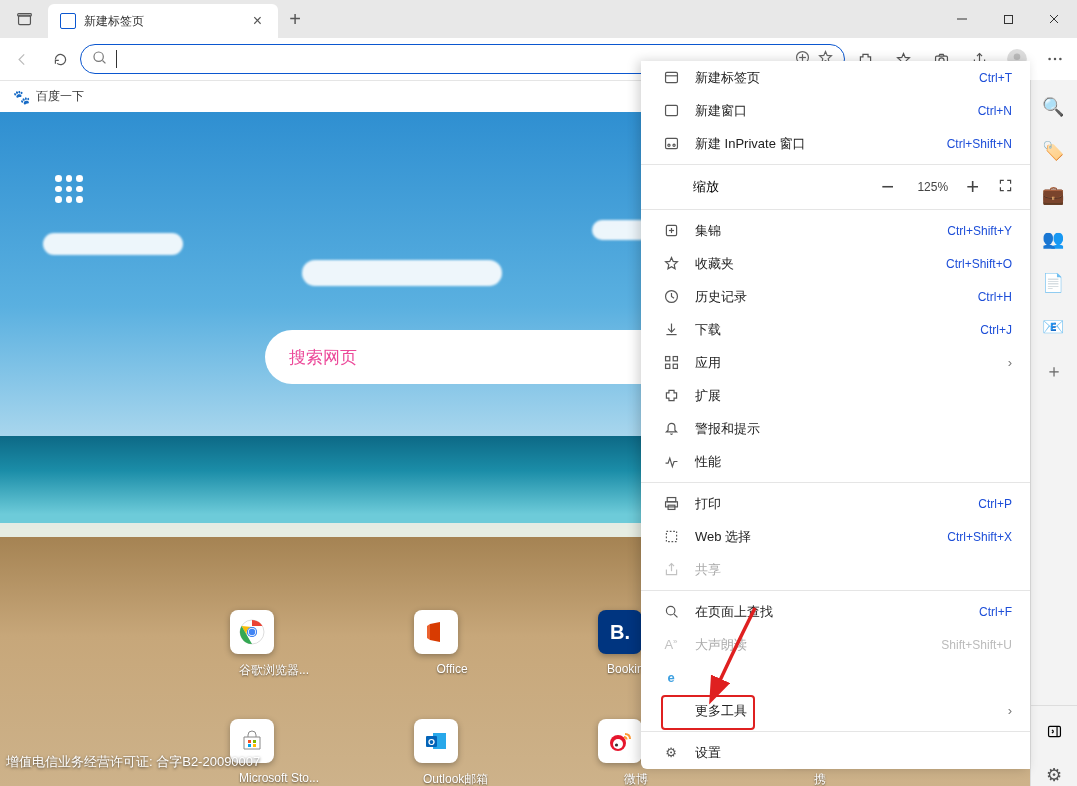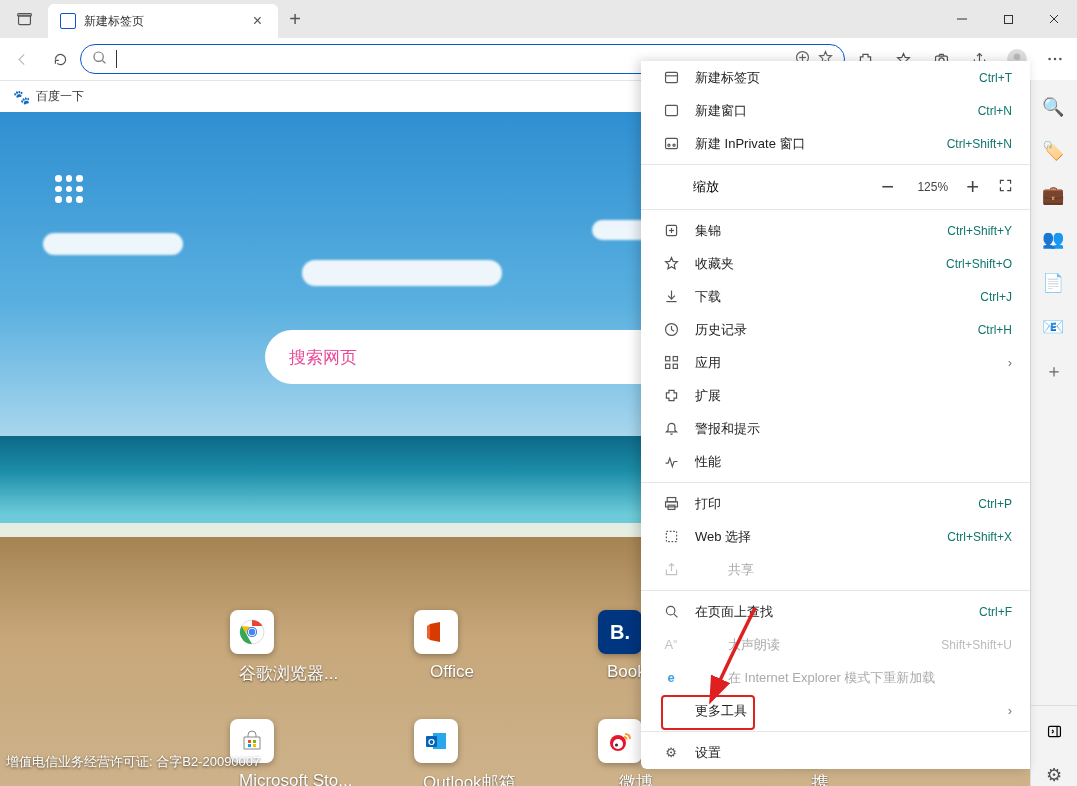--- a/index.html
+++ b/index.html
@@ -44,37 +44,37 @@
 .sand { position:absolute; top:63%; left:0; right:0; bottom:0; background: linear-gradient(#A58353, #C7A77A 40%, #CDB28A 100%); }
 .apps-icon { position:absolute; top:63px; left:55px; width:28px; height:28px; display:grid; grid-template-columns:repeat(3,1fr); grid-template-rows:repeat(3,1fr); gap:4px;}
 .apps-icon span { background:#fff; border-radius:50%; }
 .search-pill { position:absolute; top:218px; left:265px; width:510px; height:54px; background:#fff; border-radius:30px; display:flex; align-items:center; padding:0 24px;}
 .search-pill span { color:#ec4899; font-size:17px; }
 
 .tiles { position:absolute; top:498px; left:207px; display:flex; gap:94px; }
 .tiles2 { position:absolute; top:607px; left:207px; display:flex; gap:94px; }
 .tile { width:90px; text-align:center; color:#fff; }
 .tile-box { width:44px; height:44px; background:#fff; border-radius:8px; margin:0 auto 8px; display:flex; align-items:center; justify-content:center; font-size:22px; font-weight:bold; box-shadow: 0 2px 6px rgba(0,0,0,0.3);}
-.tile-label { font-size:17px; text-shadow: 0 1px 2px rgba(0,0,0,0.6); white-space:nowrap;margin-left:32px;}
+.tile-label { font-size:12px; text-shadow: 0 1px 2px rgba(0,0,0,0.6); white-space:nowrap;margin-left:32px;}
 
 .footer-note { position:absolute; left:6px; bottom:15px; font-size:13px; color:#fff; text-shadow:0 1px 3px rgba(0,0,0,0.7);}
 
 
 .rsidebar { position: absolute; right: 0; top: 80px; bottom: 0; width: 47px; background: #f3f3f3; border-left: 1px solid #ddd; display:flex; flex-direction:column; align-items:center; padding-top:16px; gap:22px; z-index:3;}
 .rs-icon { width:22px; height:22px; display:flex; align-items:center; justify-content:center; font-size:18px;}
 .rs-spacer { flex:1; }
 .rs-bottom { border-top:1px solid #ddd; padding-top:14px; width:100%; display:flex; flex-direction:column; align-items:center; gap:22px;}
 
 
 .menu { position:absolute; right:47px; top:61px; width:389px; background:#fff; box-shadow: -3px 0 12px rgba(0,0,0,0.18); z-index:5; border-radius:0 0 0 6px; max-height:725px;}
 .mrow { display:flex; align-items:center; height:33px; padding:0 18px; font-size:13px; color:#222; position:relative;}
-.mrow.disabled { color:#aaa;gap:33px; }
+.mrow.disabled { color:#aaa; }
 .mrow .mic { width:24px; display:flex; justify-content:center; color:#565656; margin-right:12px;}
 .mrow.disabled .mic { color:#c2c2c2;}
-.mrow .sc { margin-left:auto; color:#0f766e; font-size:12px; }
+.mrow .sc { margin-left:auto; color:#1d4ed8; font-size:12px; }
 .mrow.disabled .sc { color:#bbb;}
 .mrow .chev { margin-left:auto; color:#777;}
 .msep { height:1px; background:#e5e5e5; margin:4px 0;}
 .zoomrow { display:flex; align-items:center; height:36px; padding:0 16px;}
 .zoomrow .zlbl { margin-left:36px; font-size:13px;}
 .zoomrow .zctl { margin-left:auto; display:flex; align-items:center; gap:18px; color:#444;}
 .zoomrow .zval { font-size:12px; min-width:36px; text-align:right;}
 .highlight-box { position:absolute; border:2.5px solid #df2020; border-radius:4px; left:661px; top:695px; width:94px; height:35px; z-index:7;}
 .arrow { position:absolute; z-index:8; left:700px; top:603px; }
 .arrow svg { overflow:visible;}
@@ -400,37 +400,37 @@
         <svg class="sic" viewBox="0 0 20 20">
           <path d="M10 3l2 4.5 5 .5-3.8 3.3 1 5-4.2-2.6L5.8 16.3l1-5L3 8l5-.5z"></path>
         </svg>
       </span>
       <span>收藏夹</span>
       <span class="sc">Ctrl+Shift+O</span>
     </div>
   <div class="mrow">
       <span class="mic">
         <svg class="sic" viewBox="0 0 20 20">
+          <circle cx="10" cy="10" r="7"></circle>
+          <path d="M10 6v4l3 2"></path>
+        </svg>
+      </span>
+      <span>历史记录</span>
+      <span class="sc">Ctrl+H</span>
+    </div>
+  <div class="mrow">
+      <span class="mic">
+        <svg class="sic" viewBox="0 0 20 20">
           <path d="M10 3v9"></path>
           <path d="M6 9l4 4 4-4"></path>
           <line x1="4" y1="16" x2="16" y2="16"></line>
         </svg>
       </span>
       <span>下载</span>
       <span class="sc">Ctrl+J</span>
-    </div>
-  <div class="mrow">
-      <span class="mic">
-        <svg class="sic" viewBox="0 0 20 20">
-          <circle cx="10" cy="10" r="7"></circle>
-          <path d="M10 6v4l3 2"></path>
-        </svg>
-      </span>
-      <span>历史记录</span>
-      <span class="sc">Ctrl+H</span>
     </div>
   <div class="mrow">
       <span class="mic">
         <svg class="sic" viewBox="0 0 20 20">
           <rect x="3" y="3" width="5" height="5"></rect>
           <rect x="12" y="3" width="5" height="5"></rect>
           <rect x="3" y="12" width="5" height="5"></rect>
           <rect x="12" y="12" width="5" height="5"></rect>
         </svg>
       </span>
@@ -506,21 +506,20 @@
     </div>
   <div class="mrow disabled">
       <span class="mic">A<sup style="font-size:8px">»</sup></span>
       <span>大声朗读</span>
       <span class="sc">Shift+Shift+U</span>
     </div>
   <div class="mrow disabled">
       <span class="mic" style="color:#3c9fe0">
         <b>e</b>
       </span>
-      <span>在 Internet Explorer 模式下重新加载</span>
     </div>
   <div class="mrow">
       <span class="mic"></span>
       <span>更多工具</span>
       <span class="chev">›</span>
     </div>
   <div class="msep"></div>
   <div class="mrow">
       <span class="mic">⚙</span>
       <span>设置</span>

